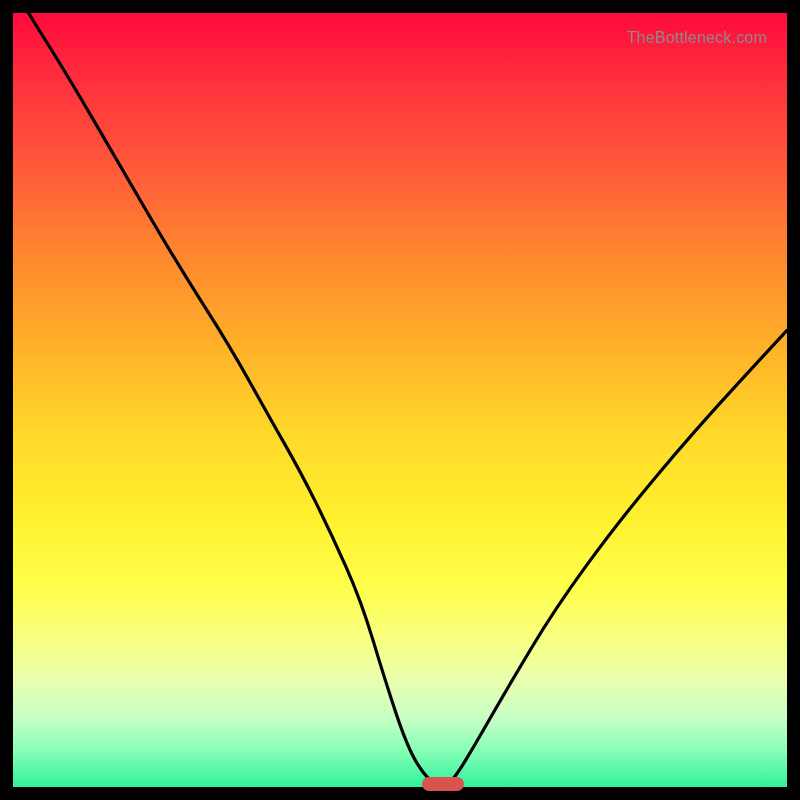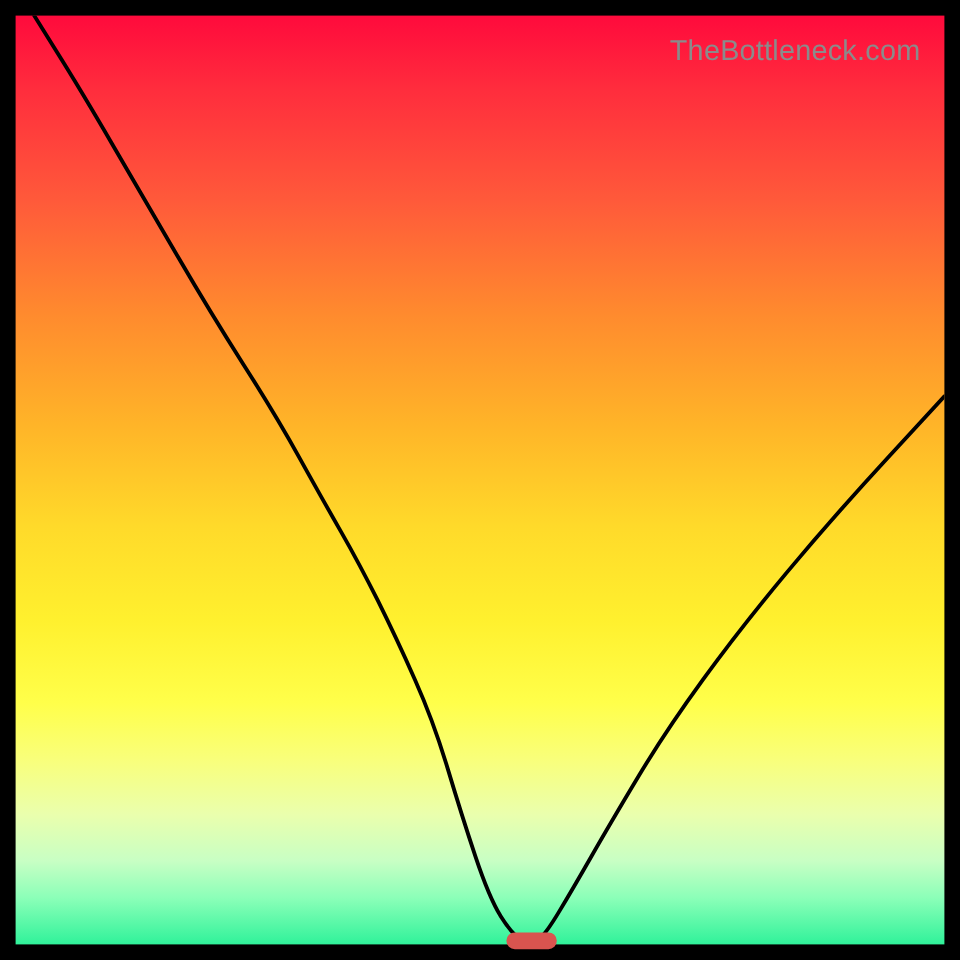--- a/index.html
+++ b/index.html
@@ -38,21 +38,21 @@
       #c8ffc4 91%,
       #8bffb8 95%,
       #30f29a 100%
     );
   }
   .attribution {
     position: absolute;
     top: 16px;
     right: 20px;
     color: #8b8b8b;
-    font-size: 24px;
+    font-size: 16px;
     font-weight: 500;
     letter-spacing: 0.2px;
     z-index: 5;
     user-select: none;
   }
   svg.curve {
     position: absolute;
     left: 0;
     top: 0;
     width: 774px;

